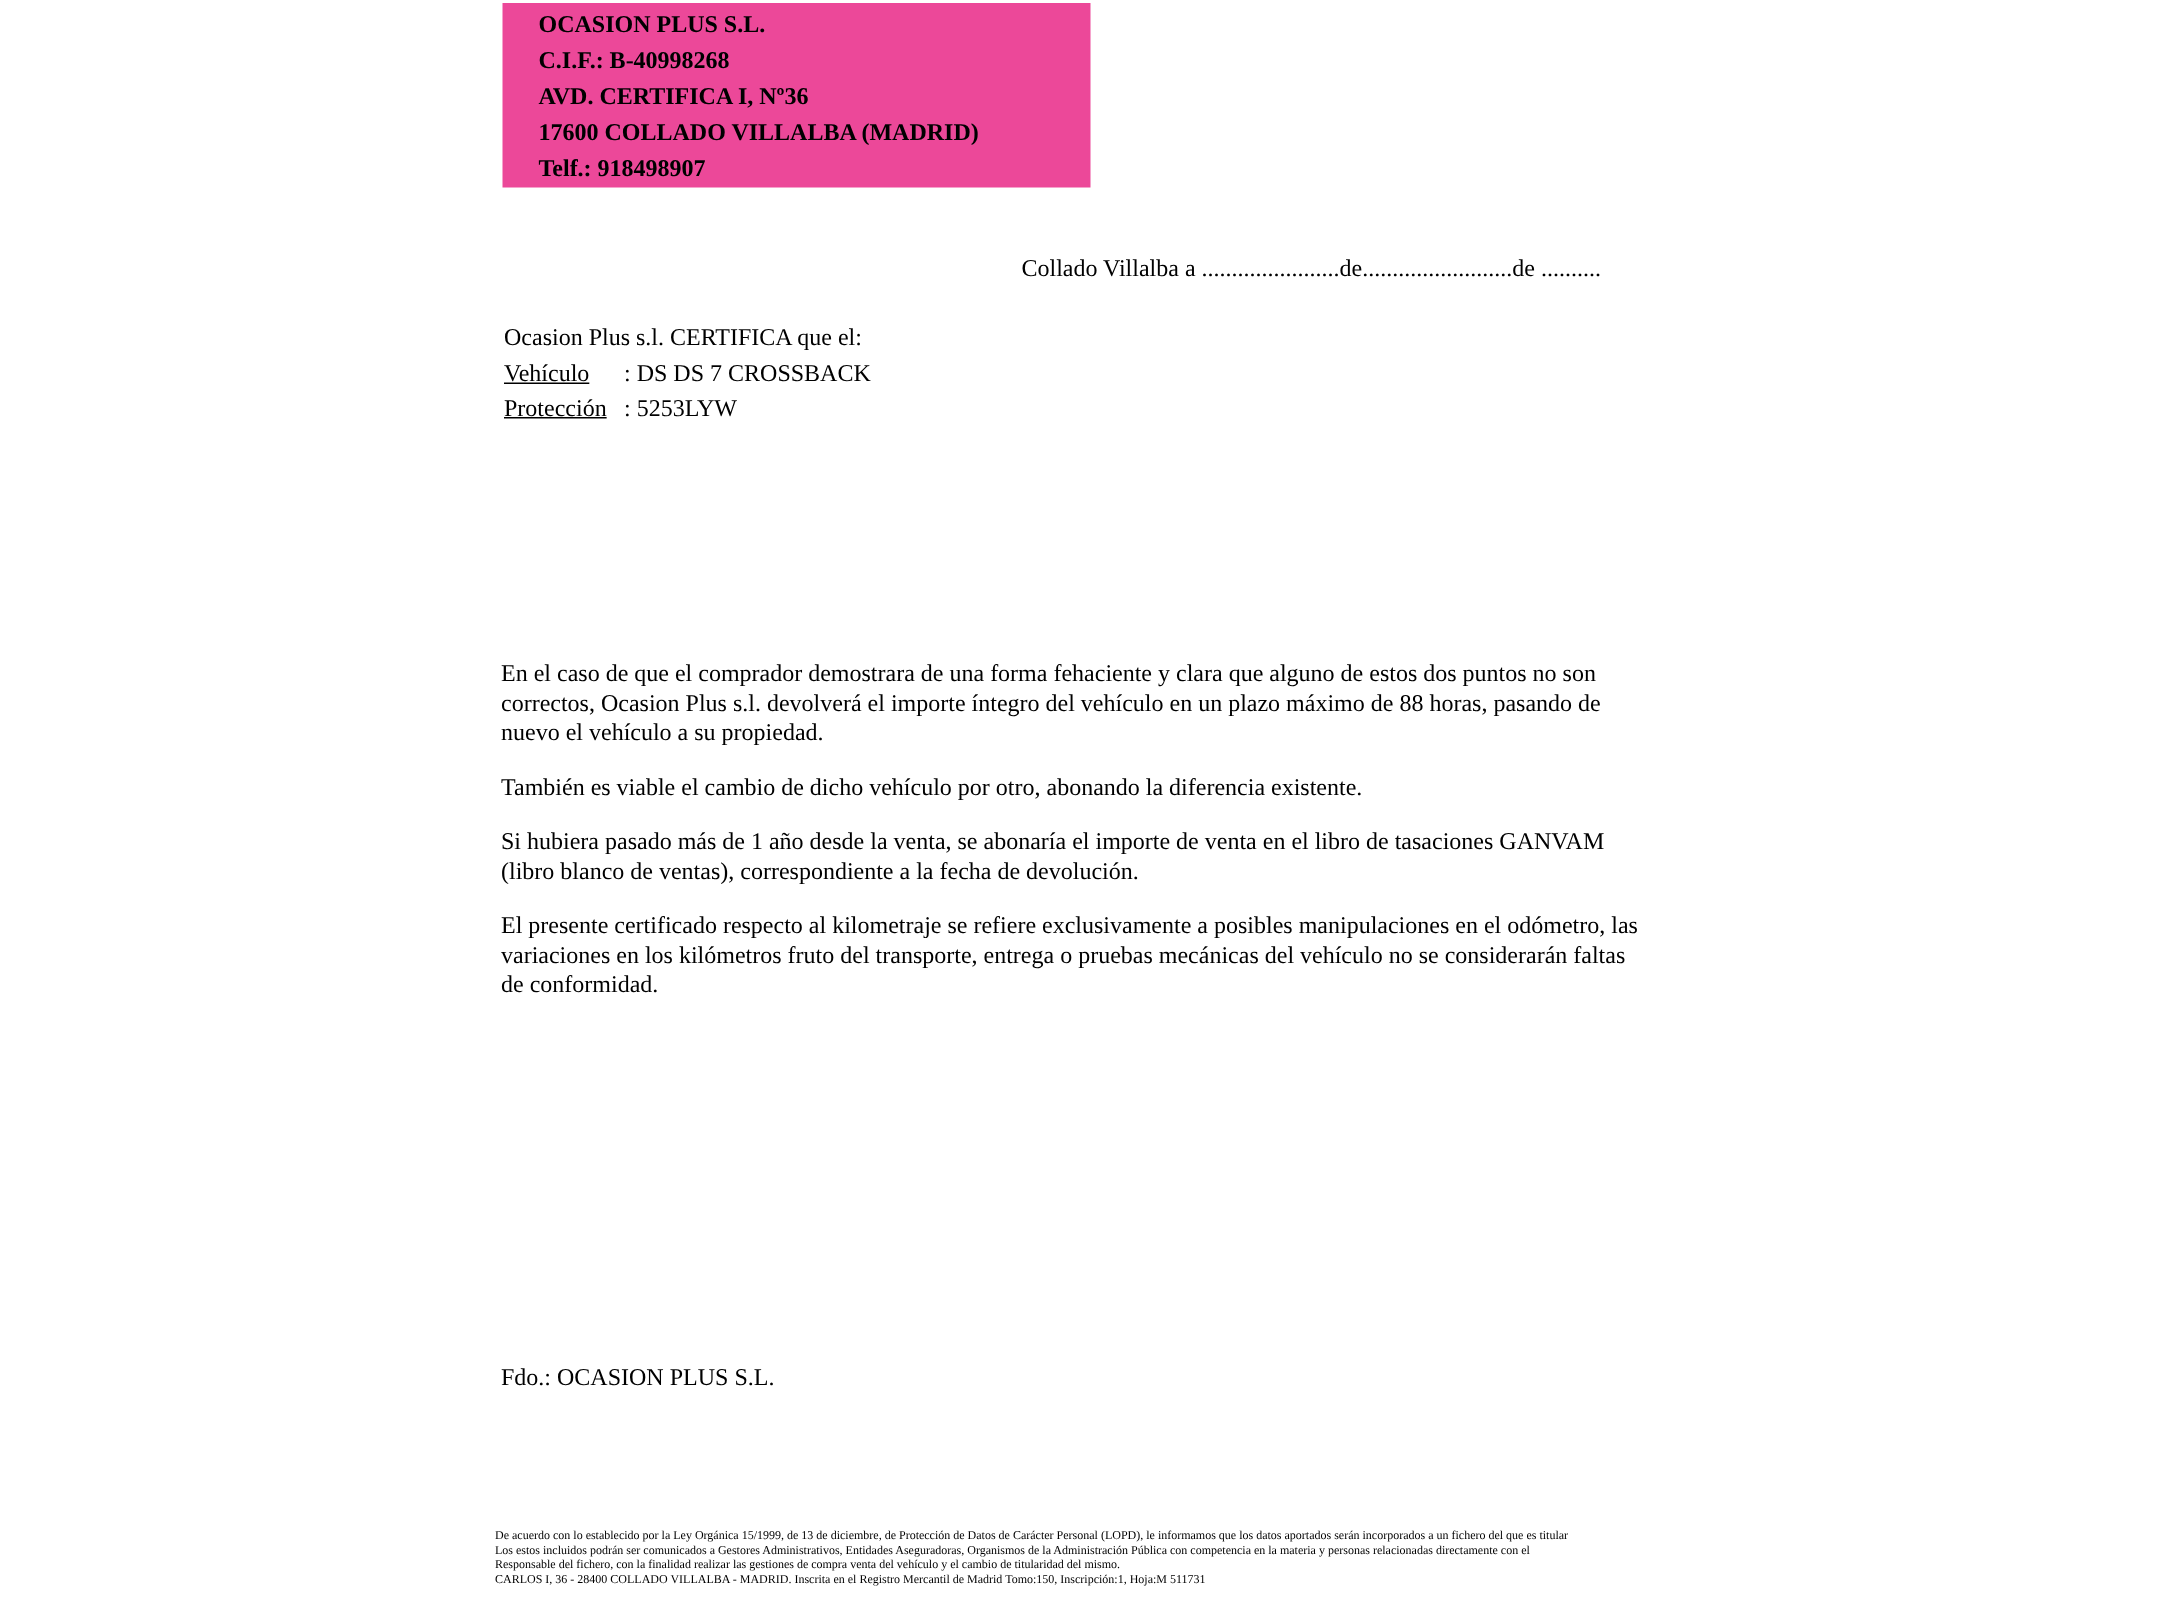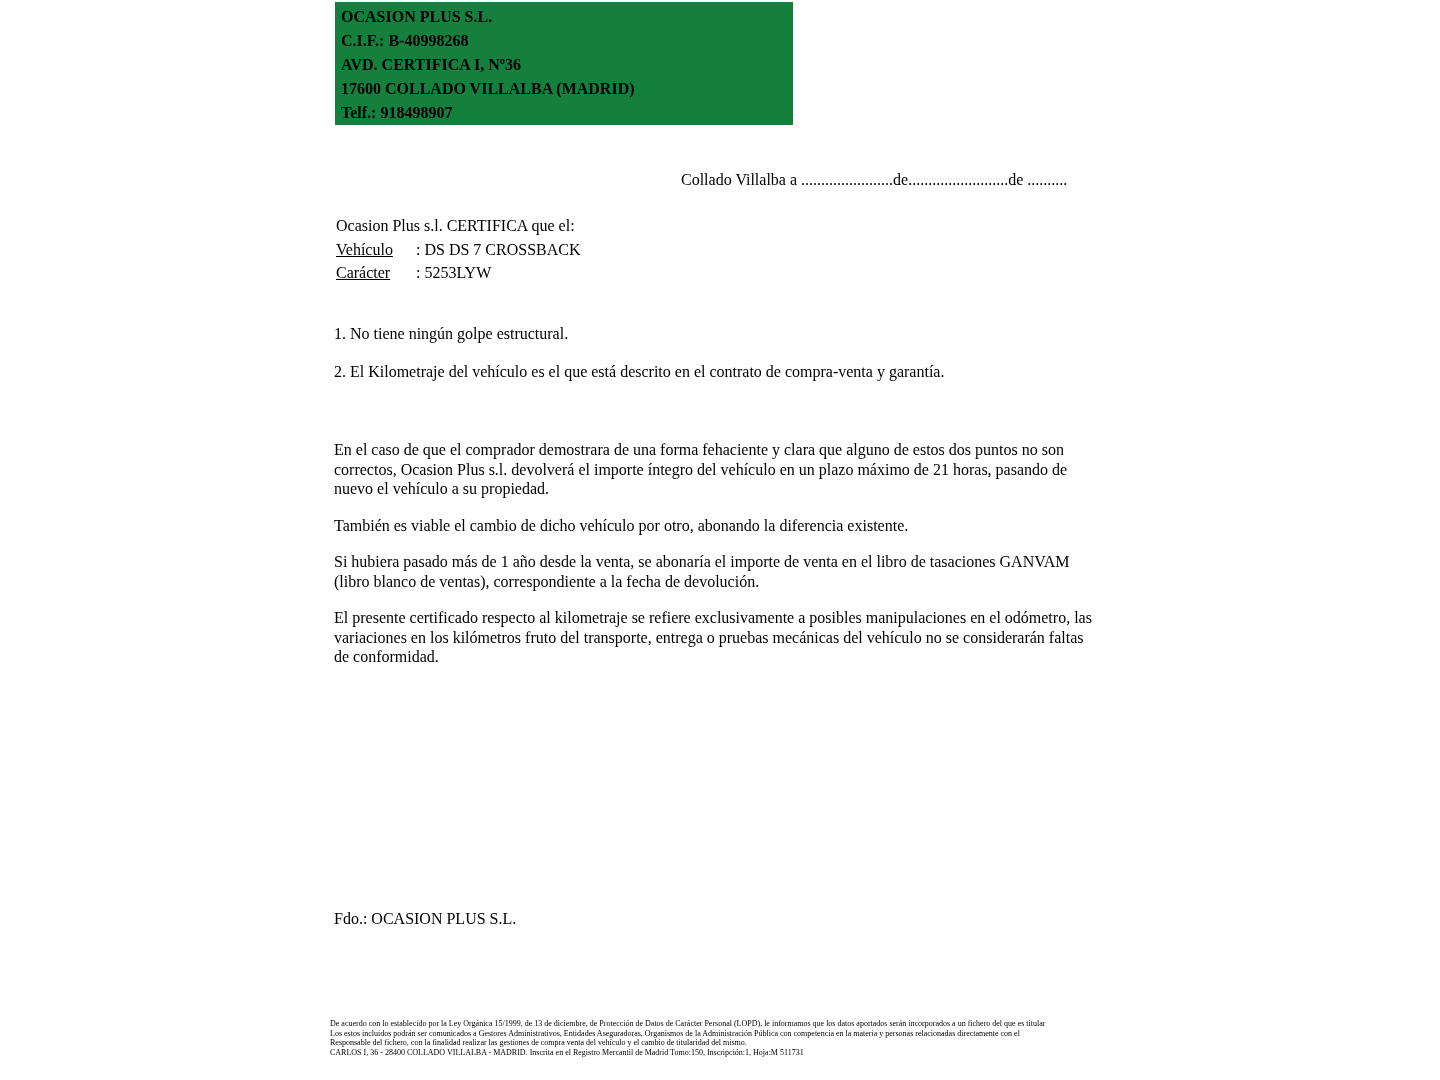--- a/index.html
+++ b/index.html
@@ -9,23 +9,23 @@
     background: #ffffff;
     font-family: "Liberation Serif", "DejaVu Serif", serif;
     color: #000000;
     overflow: hidden;
   }
   .page { position: relative; width: 1440px; height: 1080px; background: #ffffff; }
 
   .header-box {
     position: absolute;
     left: 335px; top: 2px;
-    width: 458px; height: 123px;
-    background: #15803d;
-    padding: 3px 0 0 6px;
+    width: 392px; height: 123px;
+    background: #ec4899;
+    padding: 3px 0 0 24px;
     font-weight: bold;
     font-size: 16px;
     line-height: 24px;
   }
 
   .date-line {
     position: absolute;
     left: 681px; top: 171px;
     font-size: 16px;
     white-space: nowrap;
@@ -89,31 +89,27 @@
   </div>
 
   <div class="date-line">Collado Villalba a .......................de.........................de ..........</div>
 
   <div class="cert-block">
     <div>Ocasion Plus s.l. CERTIFICA que el:</div>
     <div class="cert-row">
       <span class="label">Vehículo</span><span>: DS DS 7 CROSSBACK</span>
     </div>
     <div class="cert-row">
-      <span class="label">Carácter</span><span>: 5253LYW</span>
+      <span class="label">Protección</span><span>: 5253LYW</span>
     </div>
   </div>
 
-  <div class="items-block">
-    <div class="item">1. No tiene ningún golpe estructural.</div>
-    <div class="item">2. El Kilometraje del vehículo es el que está descrito en el contrato de compra-venta y garantía.</div>
-  </div>
 
   <div class="paragraphs-block">
-    <p>En el caso de que el comprador demostrara de una forma fehaciente y clara que alguno de estos dos puntos no son correctos, Ocasion Plus s.l. devolverá el importe íntegro del vehículo en un plazo máximo de 21 horas, pasando de nuevo el vehículo a su propiedad.</p>
+    <p>En el caso de que el comprador demostrara de una forma fehaciente y clara que alguno de estos dos puntos no son correctos, Ocasion Plus s.l. devolverá el importe íntegro del vehículo en un plazo máximo de 88 horas, pasando de nuevo el vehículo a su propiedad.</p>
     <p>También es viable el cambio de dicho vehículo por otro, abonando la diferencia existente.</p>
     <p>Si hubiera pasado más de 1 año desde la venta, se abonaría el importe de venta en el libro de tasaciones GANVAM (libro blanco de ventas), correspondiente a la fecha de devolución.</p>
     <p>El presente certificado respecto al kilometraje se refiere exclusivamente a posibles manipulaciones en el odómetro, las variaciones en los kilómetros fruto del transporte, entrega o pruebas mecánicas del vehículo no se considerarán faltas de conformidad.</p>
   </div>
 
   <div class="signature">Fdo.: OCASION PLUS S.L.</div>
 
   <div class="footer">
     <div>De acuerdo con lo establecido por la Ley Orgánica 15/1999, de 13 de diciembre, de Protección de Datos de Carácter Personal (LOPD), le informamos que los datos aportados serán incorporados a un fichero del que es titular</div>
     <div>Los estos incluidos podrán ser comunicados a Gestores Administrativos, Entidades Aseguradoras, Organismos de la Administración Pública con competencia en la materia y personas relacionadas directamente con el</div>

